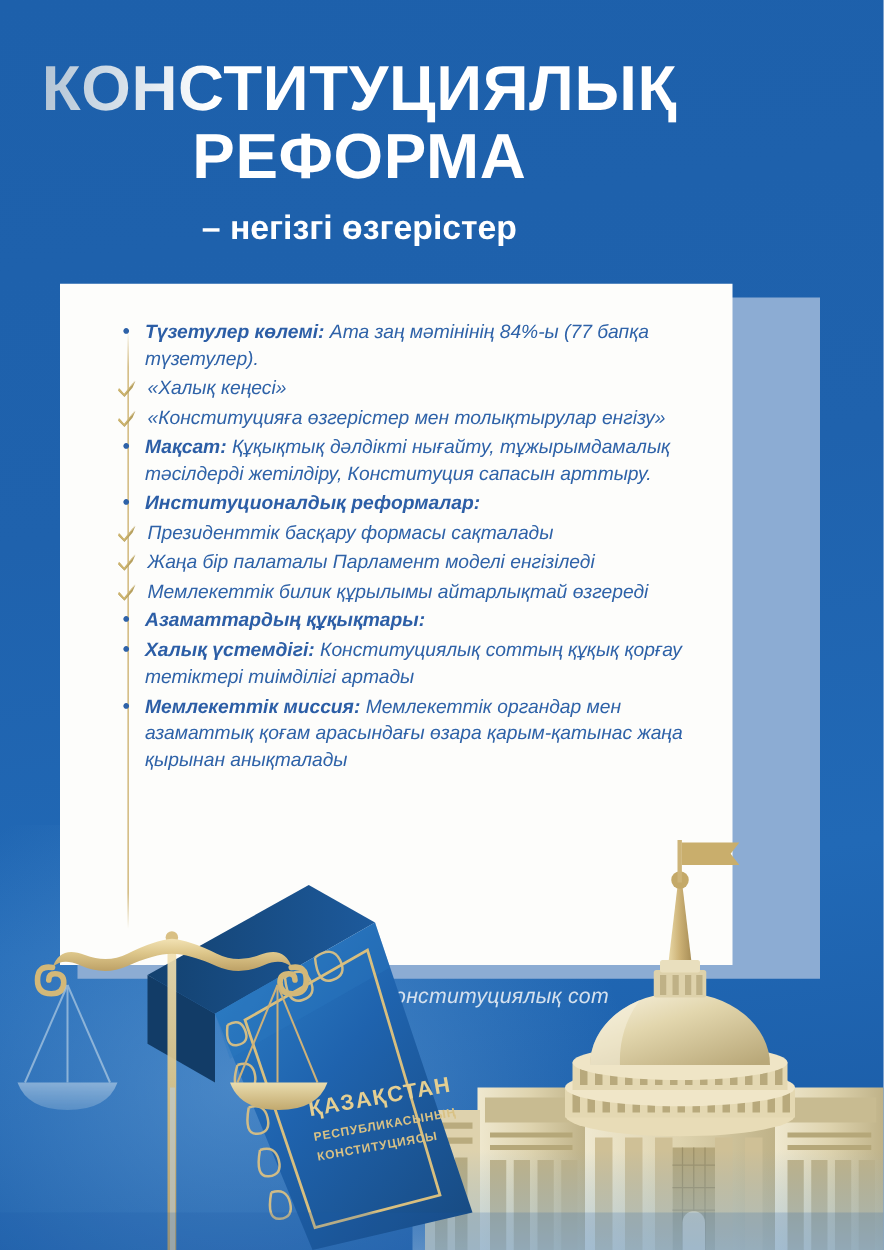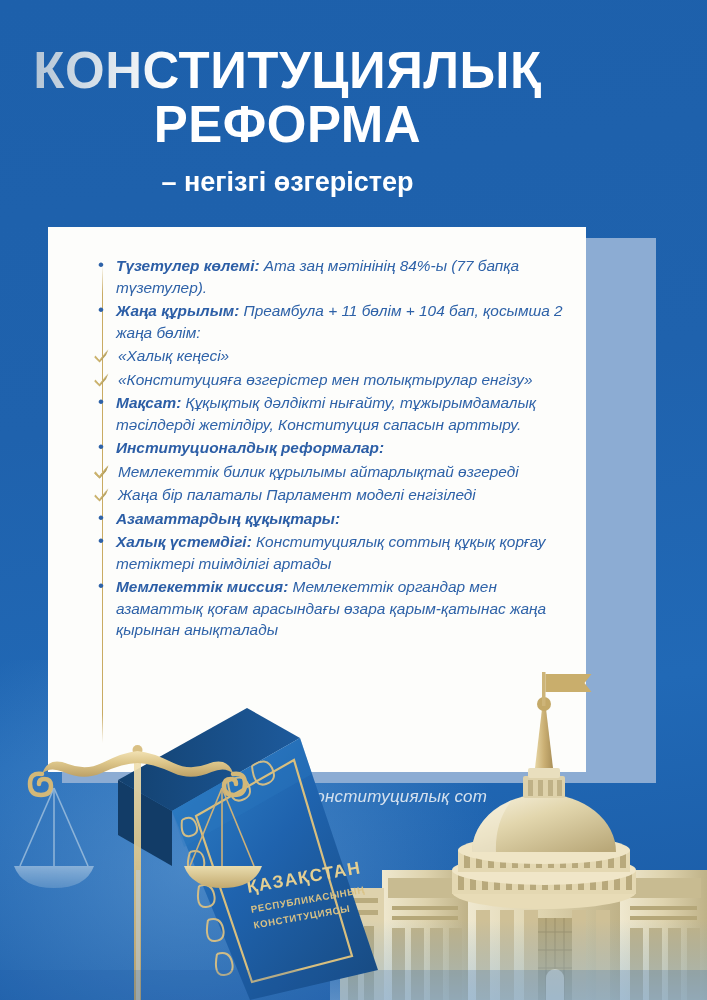--- a/index.html
+++ b/index.html
@@ -144,43 +144,42 @@
     <div class="title-line2">РЕФОРМА</div>
     <div class="title-line3">– негізгі өзгерістер</div>
   </div>
 
   <div class="card-shadow"></div>
   <div class="card">
     <div class="card-inner">
       <div class="gold-rule"></div>
       <ul class="items" id="item-list">
           <li class="item bullet"><span class="lead">Түзетулер көлемі:</span><span class="rest"> Ата заң мәтінінің 84%-ы (77 бапқа түзетулер).</span></li>
-          <li class="item bullet"><span class="lead">Жаңа құрылым:</span><span class="rest"> Преамбула + 11 бөлім + 104 бап, қосымша 2 жаңа бөлім:</span></li>
           <li class="item check"><span class="tick"><svg viewBox="0 0 16 16" width="16" height="16">
                 <path d="M1.6 7.9 L5.4 12.4 L14.4 1.6 L12.0 7.2 L5.6 14.6 L0.6 9.6 Z" fill="#b6a05f"></path>
                 <path d="M1.2 7.4 L5.3 11.9 L14.0 1.2 L5.6 13.9 L0.4 9.2 Z" fill="#cdb46e"></path>
               </svg></span><span class="rest">«Халық кеңесі»</span></li>
           <li class="item check"><span class="tick"><svg viewBox="0 0 16 16" width="16" height="16">
                 <path d="M1.6 7.9 L5.4 12.4 L14.4 1.6 L12.0 7.2 L5.6 14.6 L0.6 9.6 Z" fill="#b6a05f"></path>
                 <path d="M1.2 7.4 L5.3 11.9 L14.0 1.2 L5.6 13.9 L0.4 9.2 Z" fill="#cdb46e"></path>
               </svg></span><span class="rest">«Конституцияға өзгерістер мен толықтырулар енгізу»</span></li>
           <li class="item bullet"><span class="lead">Мақсат:</span><span class="rest"> Құқықтық дәлдікті нығайту, тұжырымдамалық тәсілдерді жетілдіру, Конституция сапасын арттыру.</span></li>
           <li class="item bullet"><span class="lead">Институционалдық реформалар:</span></li>
           <li class="item check"><span class="tick"><svg viewBox="0 0 16 16" width="16" height="16">
                 <path d="M1.6 7.9 L5.4 12.4 L14.4 1.6 L12.0 7.2 L5.6 14.6 L0.6 9.6 Z" fill="#b6a05f"></path>
                 <path d="M1.2 7.4 L5.3 11.9 L14.0 1.2 L5.6 13.9 L0.4 9.2 Z" fill="#cdb46e"></path>
-              </svg></span></li>
+              </svg></span><span class="rest">Президенттік басқару формасы сақталады</span></li>
+          <li class="item check"><span class="tick"><svg viewBox="0 0 16 16" width="16" height="16">
+                <path d="M1.6 7.9 L5.4 12.4 L14.4 1.6 L12.0 7.2 L5.6 14.6 L0.6 9.6 Z" fill="#b6a05f"></path>
+                <path d="M1.2 7.4 L5.3 11.9 L14.0 1.2 L5.6 13.9 L0.4 9.2 Z" fill="#cdb46e"></path>
+              </svg></span><span class="rest">Жаңа бір палаталы Парламент моделі енгізіледі</span></li>
           <li class="item check"><span class="tick"><svg viewBox="0 0 16 16" width="16" height="16">
                 <path d="M1.6 7.9 L5.4 12.4 L14.4 1.6 L12.0 7.2 L5.6 14.6 L0.6 9.6 Z" fill="#b6a05f"></path>
                 <path d="M1.2 7.4 L5.3 11.9 L14.0 1.2 L5.6 13.9 L0.4 9.2 Z" fill="#cdb46e"></path>
               </svg></span><span class="rest">Мемлекеттік билик құрылымы айтарлықтай өзгереді</span></li>
-          <li class="item check"><span class="tick"><svg viewBox="0 0 16 16" width="16" height="16">
-                <path d="M1.6 7.9 L5.4 12.4 L14.4 1.6 L12.0 7.2 L5.6 14.6 L0.6 9.6 Z" fill="#b6a05f"></path>
-                <path d="M1.2 7.4 L5.3 11.9 L14.0 1.2 L5.6 13.9 L0.4 9.2 Z" fill="#cdb46e"></path>
-              </svg></span><span class="rest">Жаңа бір палаталы Парламент моделі енгізіледі</span></li>
           <li class="item bullet"><span class="lead">Азаматтардың құқықтары:</span></li>
           <li class="item bullet"><span class="lead">Халық үстемдігі:</span><span class="rest"> Конституциялық соттың құқық қорғау тетіктері тиімділігі артады</span></li>
           <li class="item bullet"><span class="lead">Мемлекеттік миссия:</span><span class="rest"> Мемлекеттік органдар мен азаматтық қоғам арасындағы өзара қарым-қатынас жаңа қырынан анықталады</span></li>
         </ul>
     </div>
   </div>
 
   <div class="source">Дереккөз: Конституциялық сот</div>
 
   <svg class="illus" viewBox="0 0 707 330">

